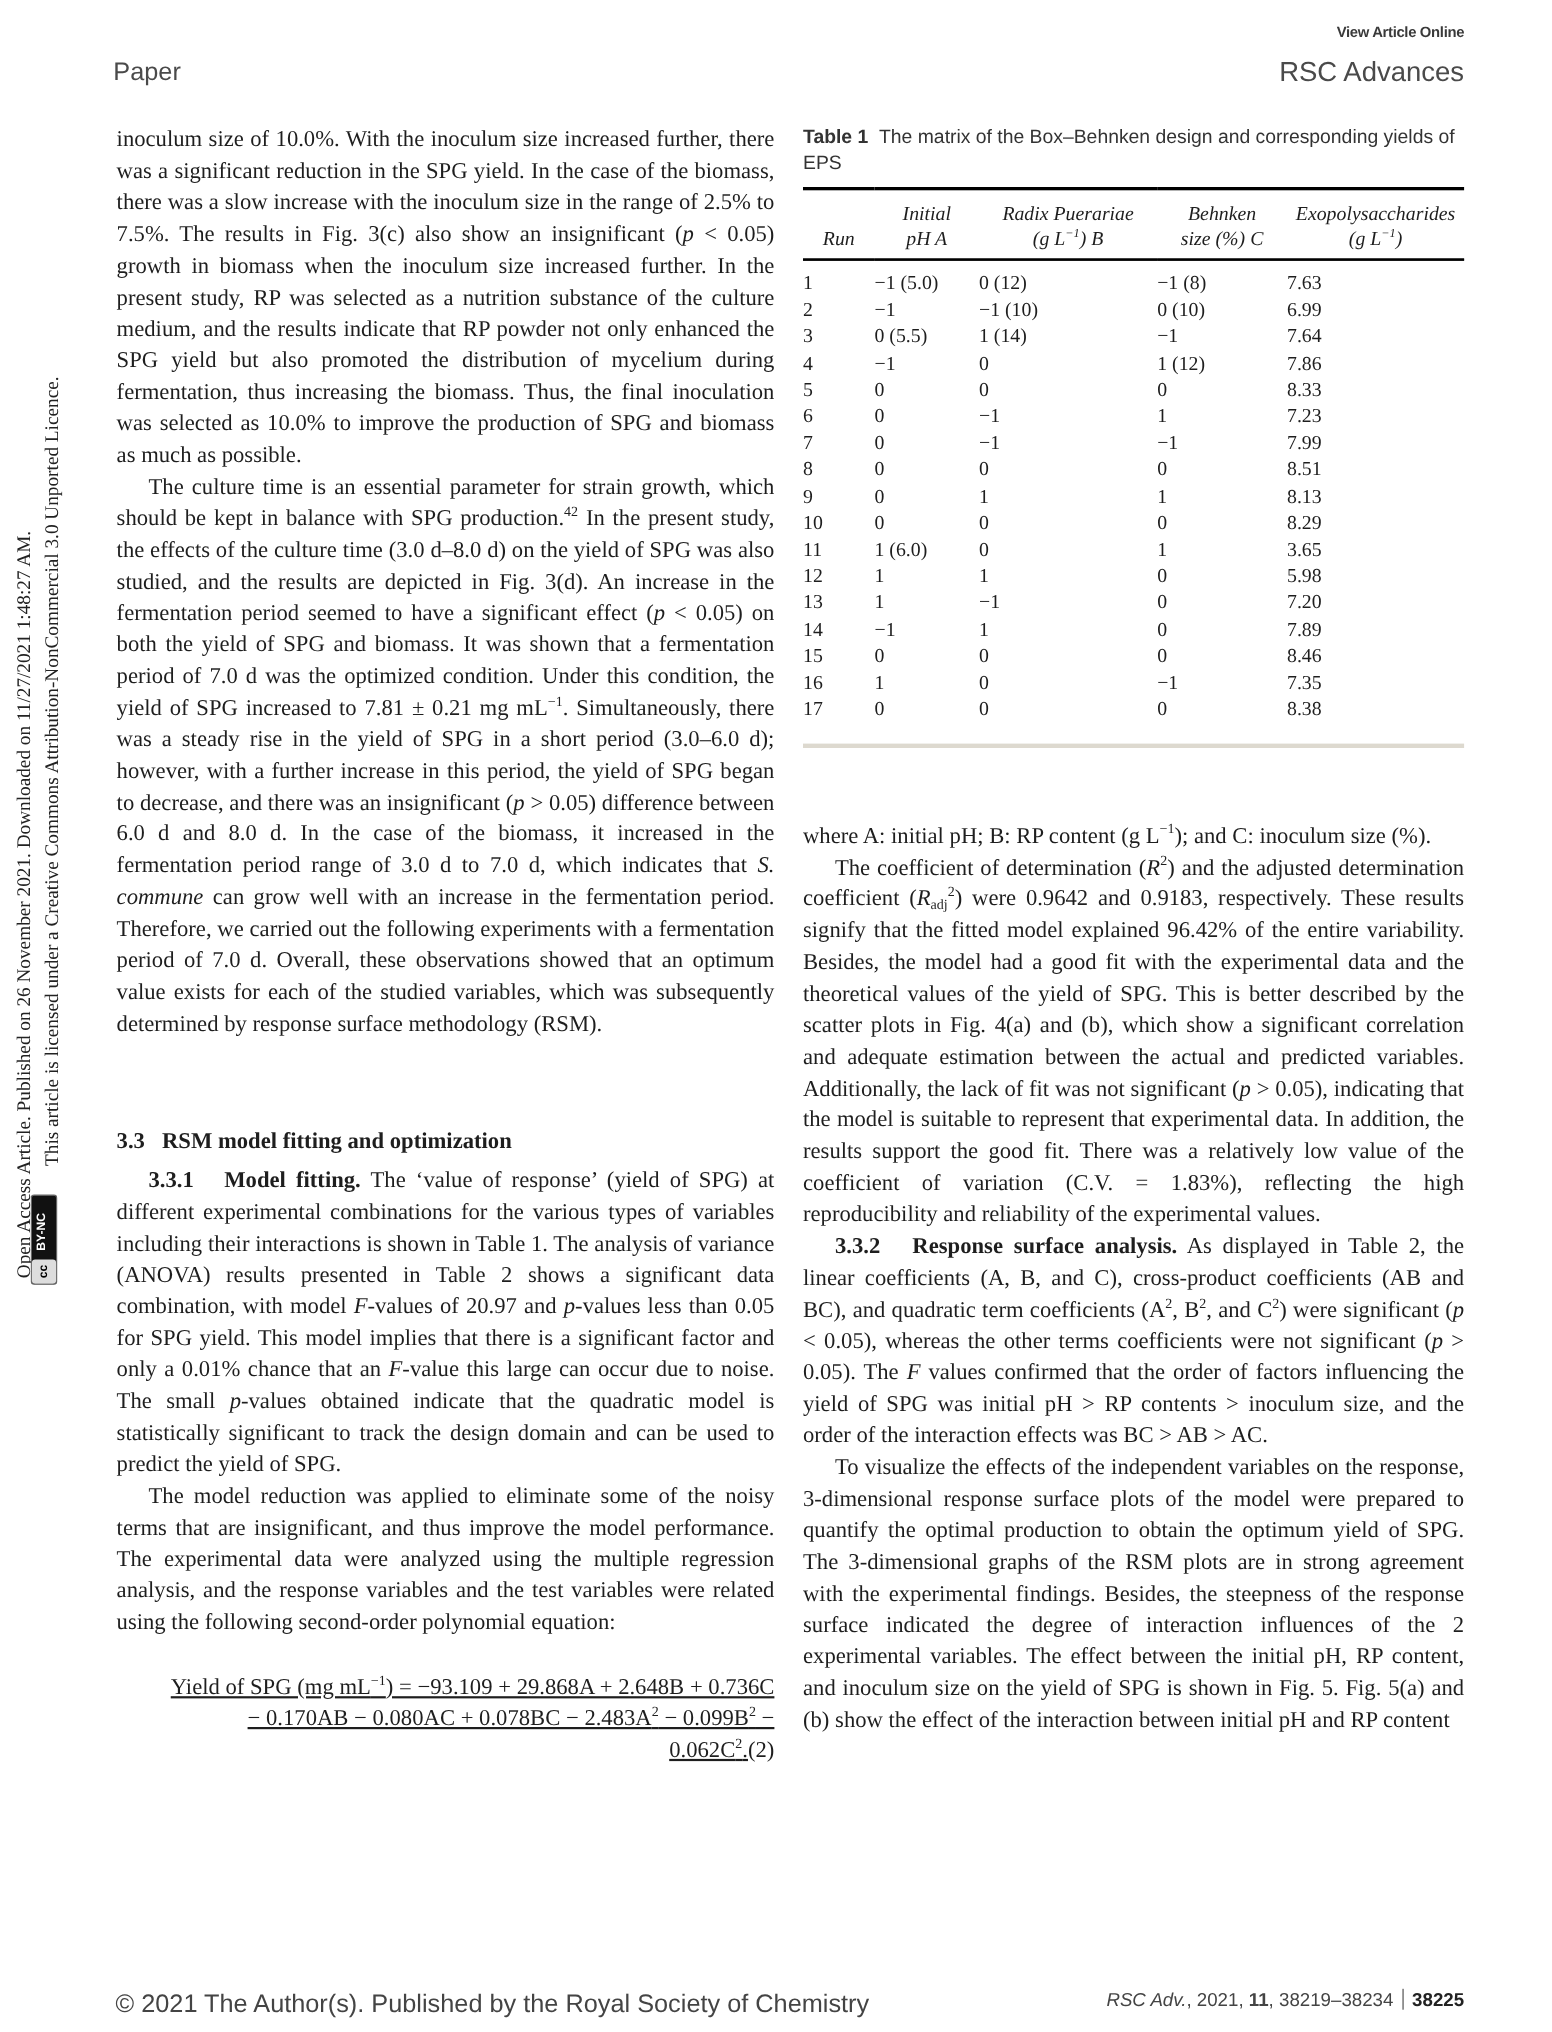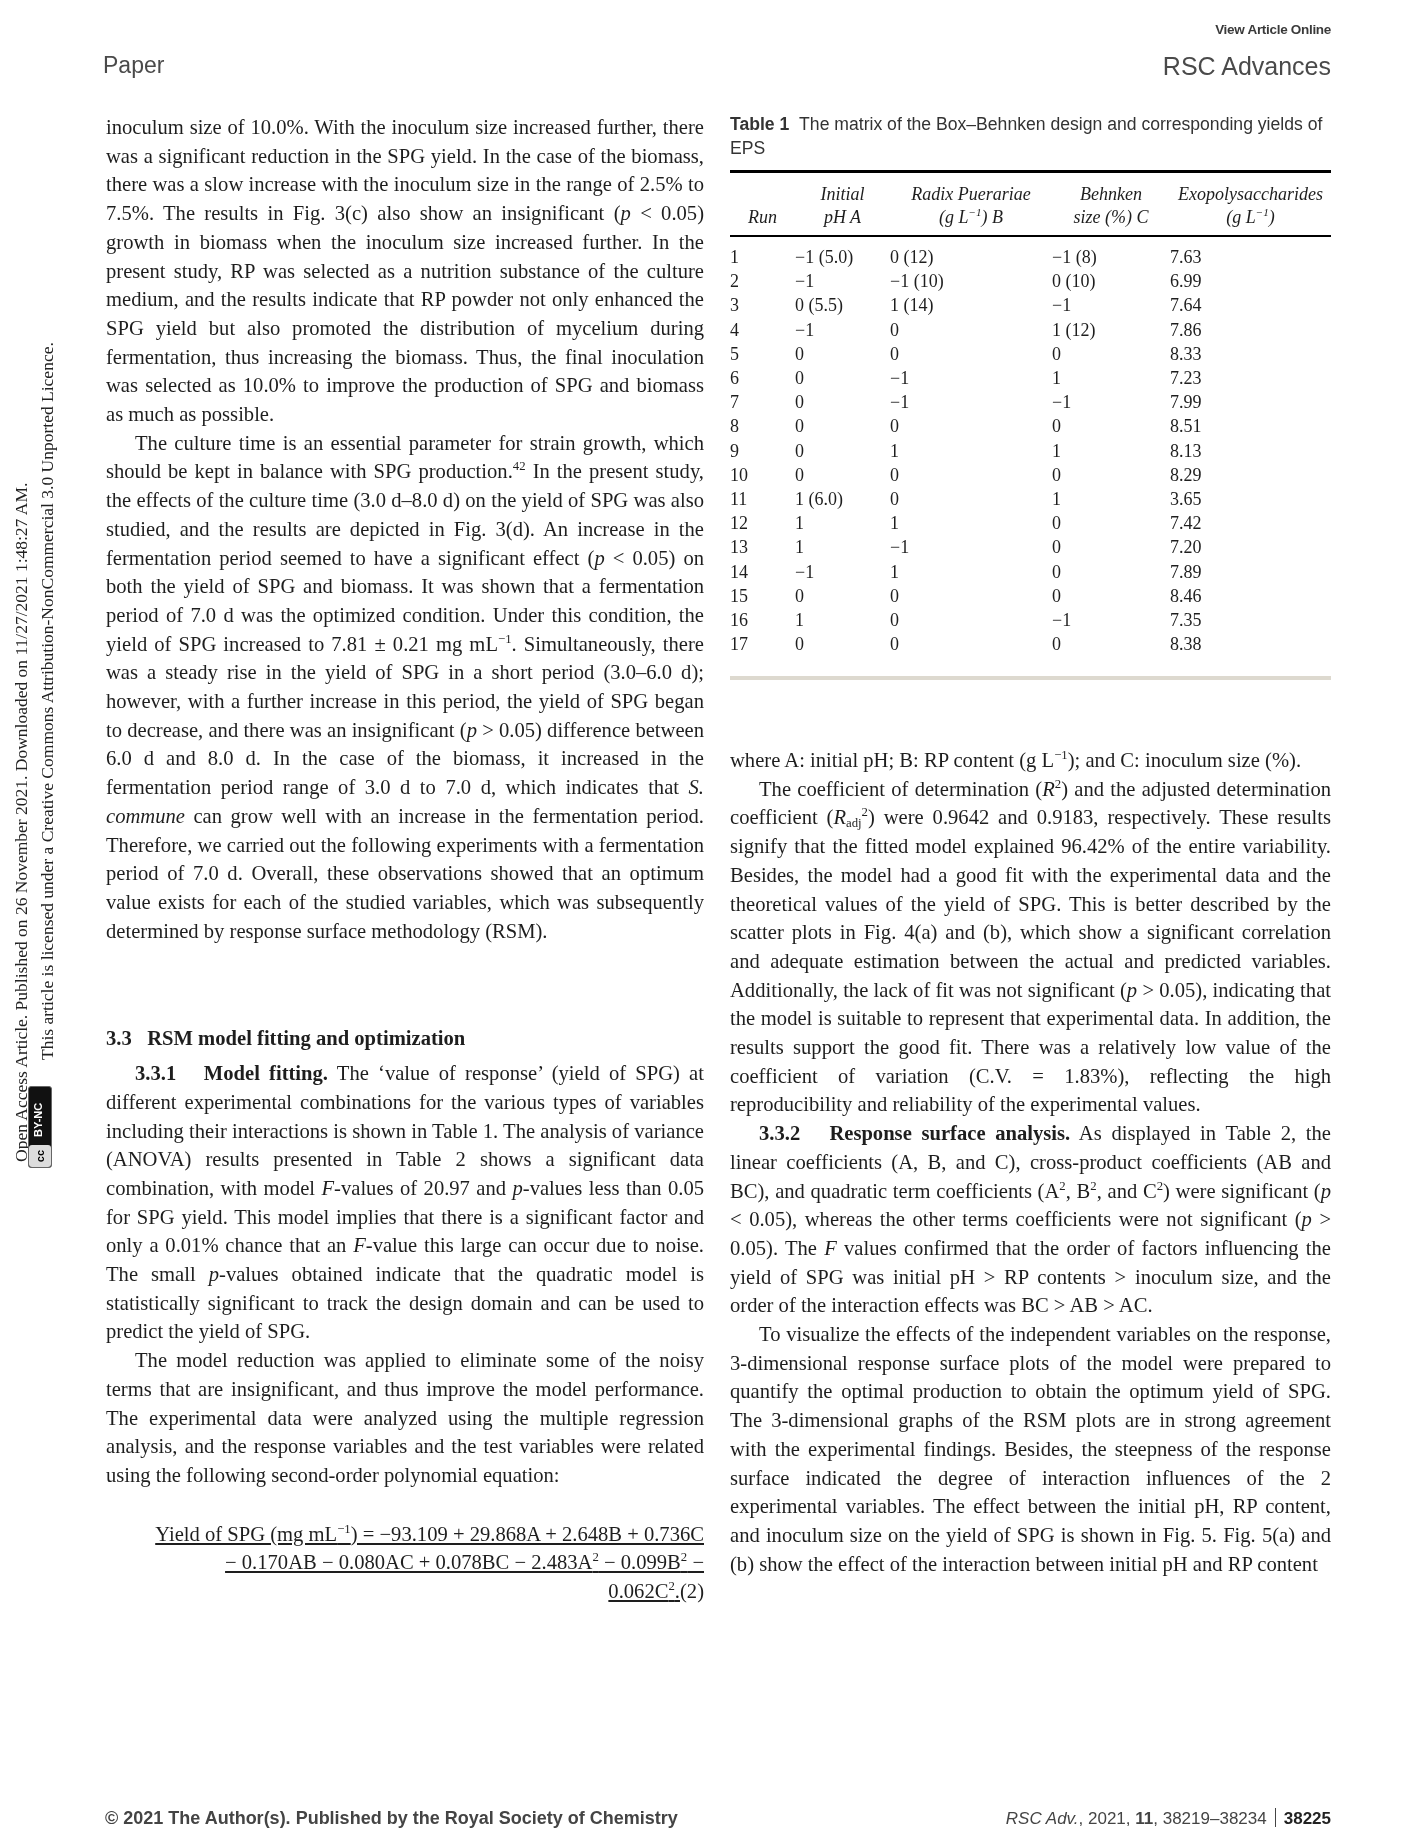--- a/index.html
+++ b/index.html
@@ -38,21 +38,21 @@
   
   #side { position:absolute; left:0; top:0; width:70px; height:1847px; }
   .vt { position:absolute; white-space:nowrap; transform-origin:0 0; transform:rotate(-90deg); font-size:17.5px; color:#222; }
   #side-line1 { left:11px; top:1162px; }
   #side-line2 { left:37px; top:1085px; }
   #cc-badge { position:absolute; left:28px; top:1086px; width:22px; height:80px; background:#111; border:1.5px solid #666; border-radius:3px; }
   #cc-badge .cc { position:absolute; left:0; bottom:0; width:22px; height:22px; background:#ddd; border-radius:3px; font-size:11px; text-align:center; line-height:22px; font-weight:bold; color:#000; transform:rotate(-90deg); }
   #cc-badge .bync { position:absolute; left:3px; top:50px; transform:rotate(-90deg); transform-origin:0 0; color:#fff; font-size:11px; font-weight:bold; white-space:nowrap; }
 
   
-  #footer-left { position:absolute; left:105px; top:1808px; font-size:18px; color:#444;font-weight:bold; }
+  #footer-left { position:absolute; left:105px; top:1808px; font-size:23px; color:#444; }
   #footer-right { position:absolute; right:80px; top:1808px; font-size:17px; color:#444; }
   #footer-right .jn { font-style:italic; }
   #footer-right .vol { font-weight:bold; }
   #footer-right .sep { display:inline-block; width:1px; height:19px; background:#444; vertical-align:-3px; margin:0 8px; }
   #footer-right .pg { font-weight:bold; color:#222; }
 </style>
 </head>
 <body>
 
 <a id="view-online" class="sans">View Article Online</a>
@@ -189,21 +189,21 @@
           <td class="c-a">1 (6.0)</td>
           <td class="c-b">0</td>
           <td class="c-c">1</td>
           <td>3.65</td>
         </tr>
         <tr>
           <td class="c-run">12</td>
           <td class="c-a">1</td>
           <td class="c-b">1</td>
           <td class="c-c">0</td>
-          <td>7.42</td>
+          <td>5.98</td>
         </tr>
         <tr>
           <td class="c-run">13</td>
           <td class="c-a">1</td>
           <td class="c-b">−1</td>
           <td class="c-c">0</td>
           <td>7.20</td>
         </tr>
         <tr>
           <td class="c-run">14</td>

